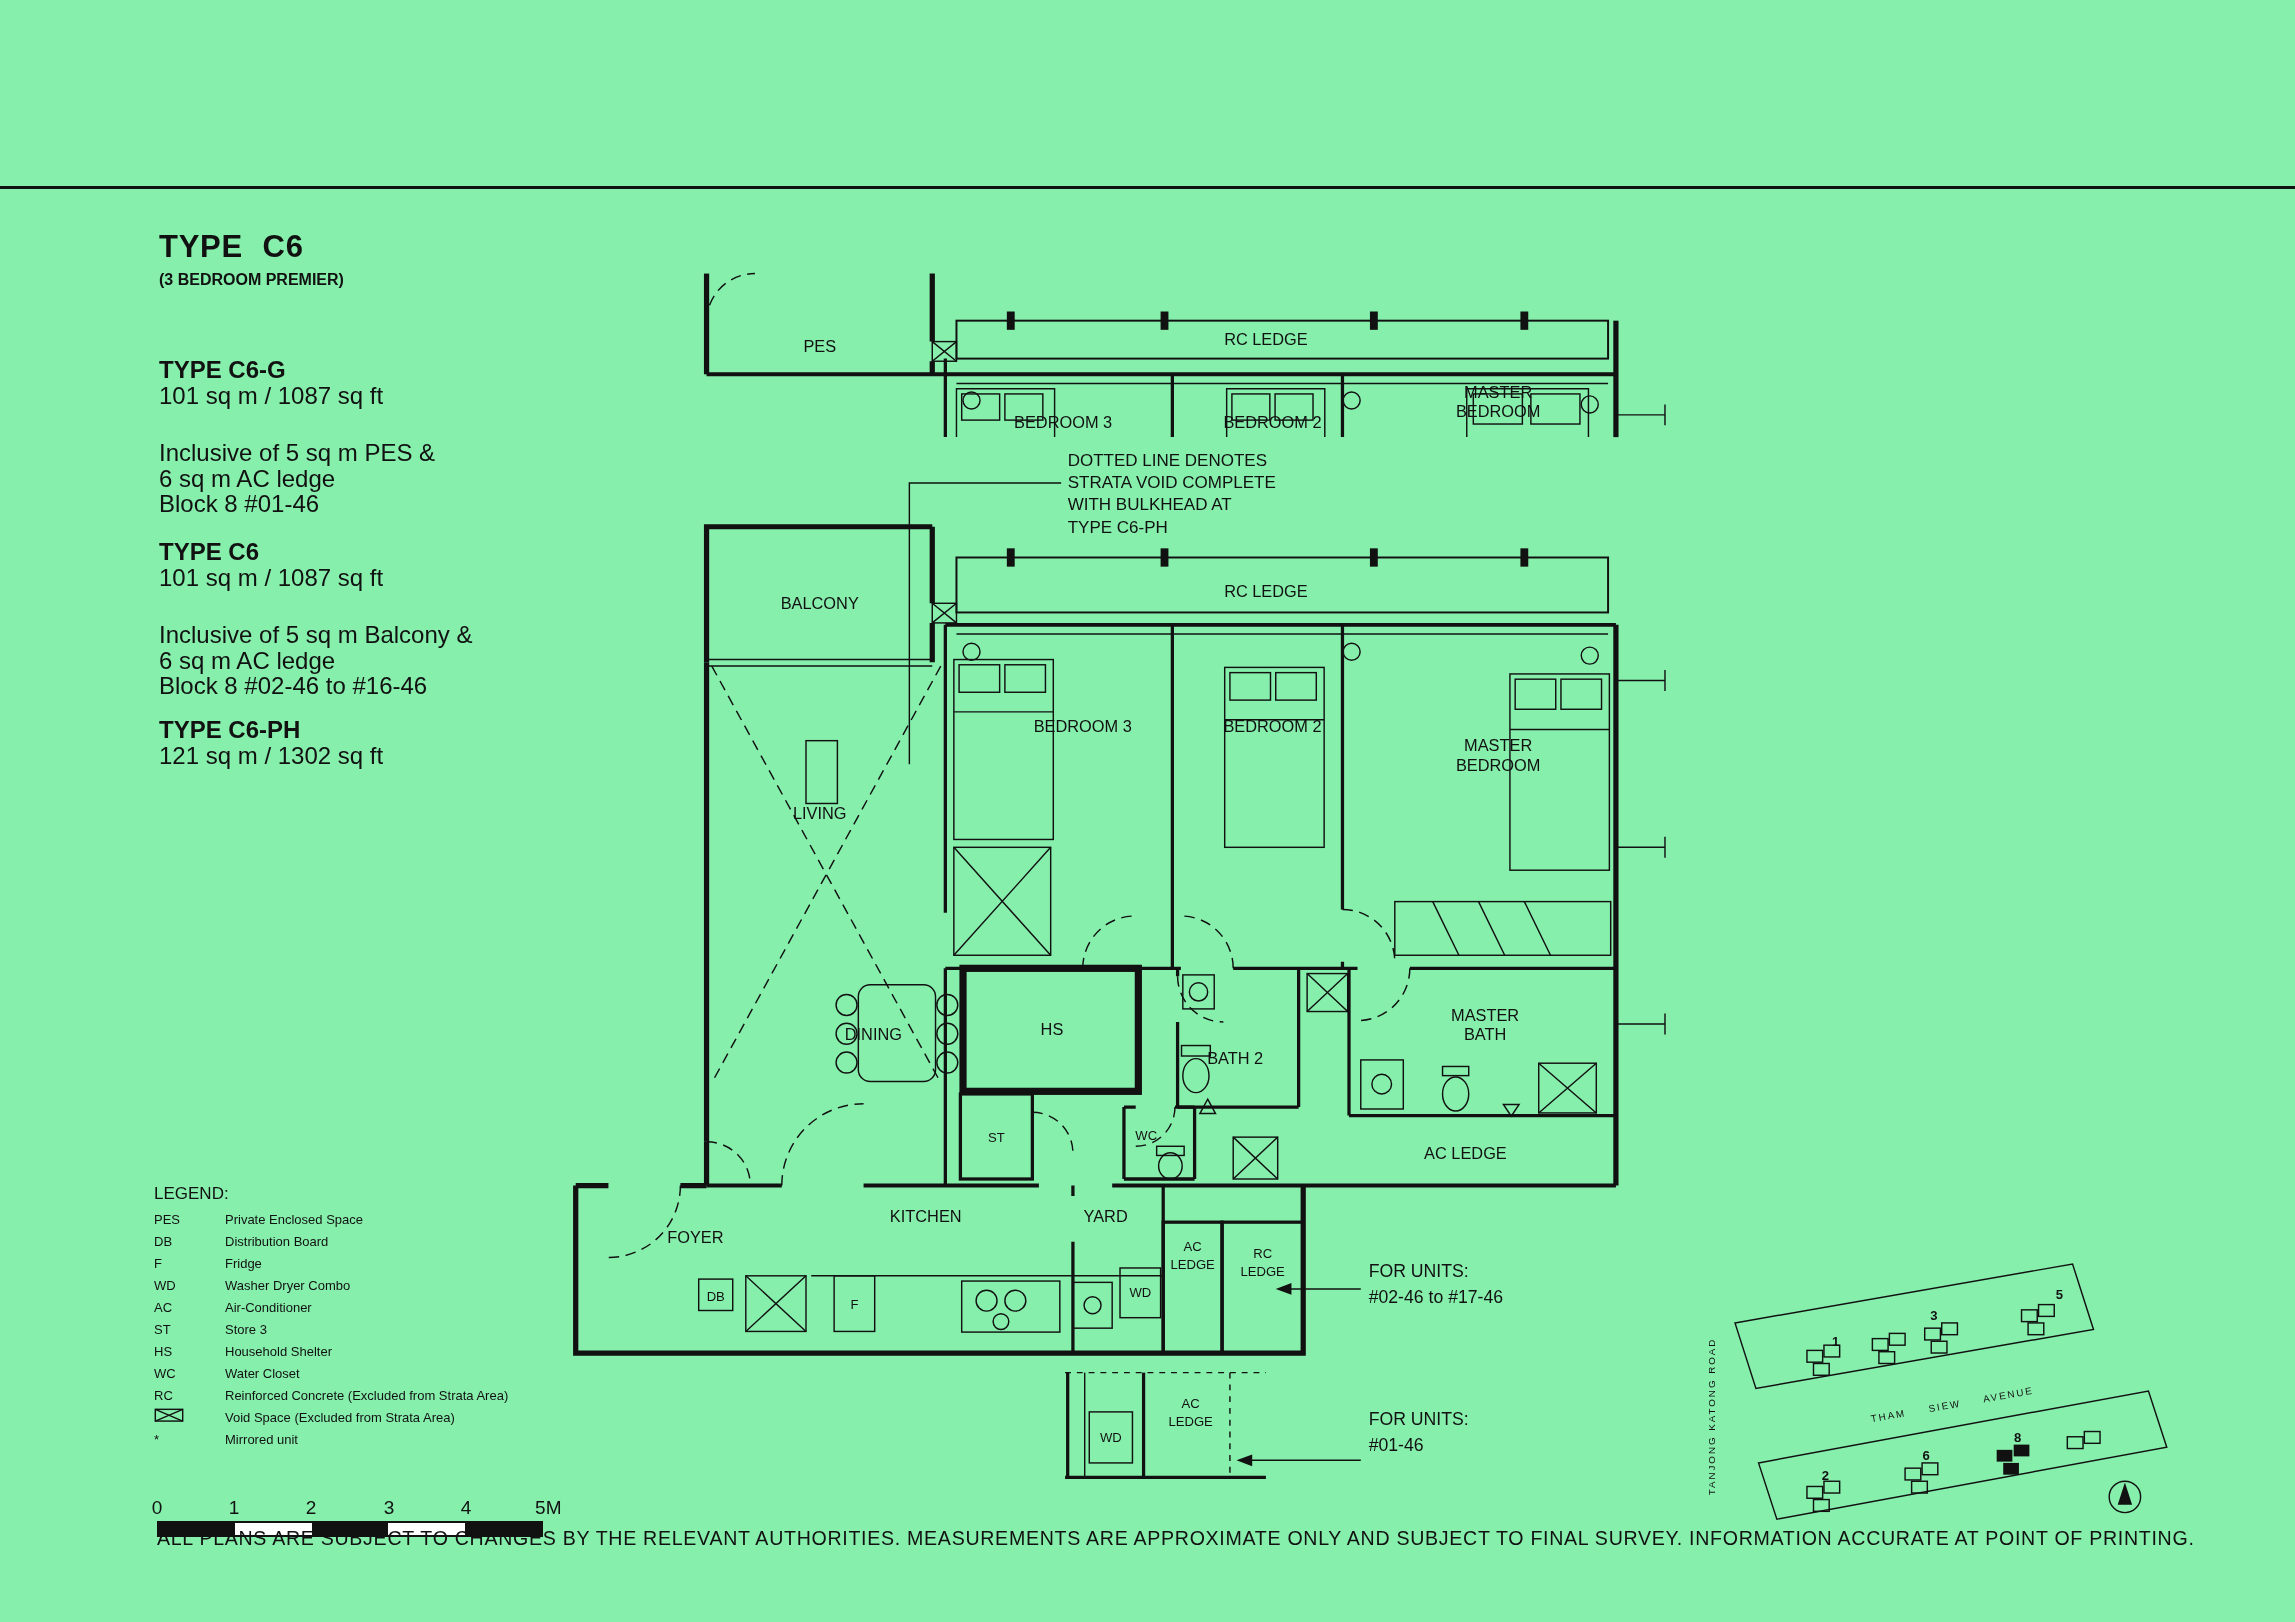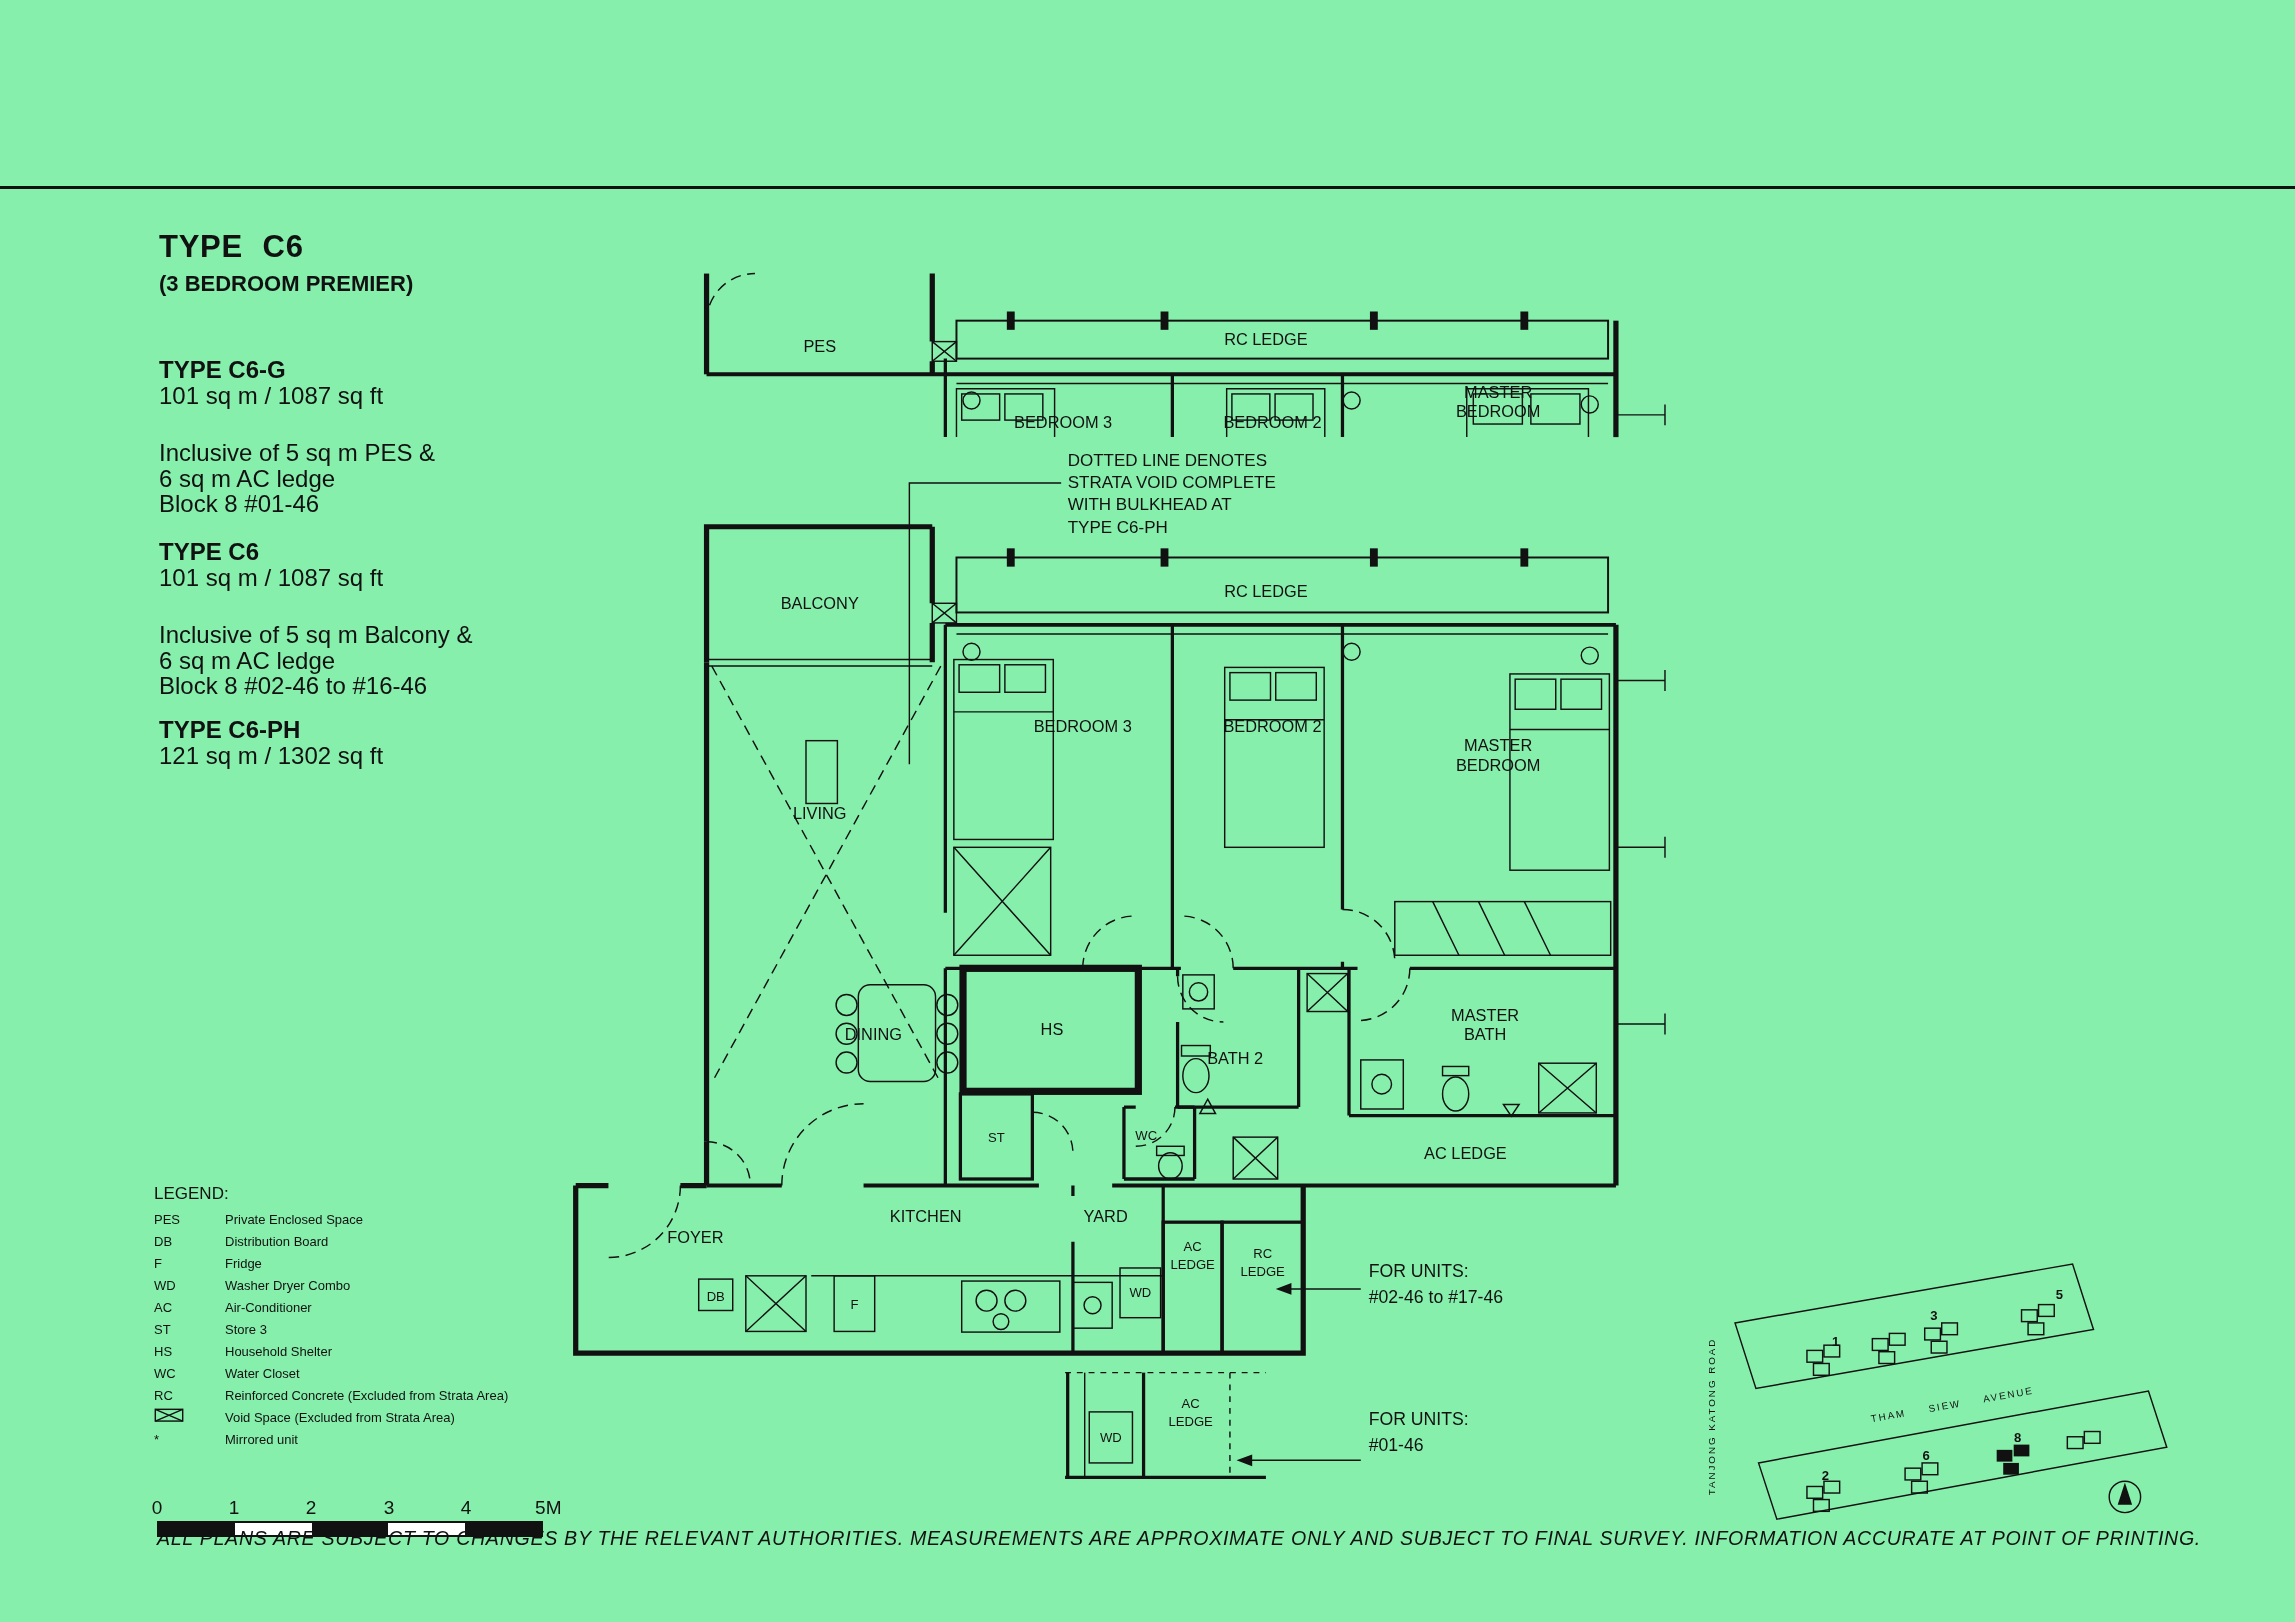--- a/index.html
+++ b/index.html
@@ -1,38 +1,38 @@
 <!DOCTYPE html>
 <html style="font-size:10.5px"><head>
 <meta charset="utf-8">
 <style>
   *{margin:0;padding:0;box-sizing:border-box}
   html,body{background:#fff}
   body{font-family:"Liberation Sans",sans-serif;color:#111}
   .page{position:relative;width:2295px;height:1622px;background:#86efac;overflow:hidden}
   .top-rule{position:absolute;left:0;top:186px;width:2295px;height:3.3px;background:#111}
   .title{position:absolute;left:159px;top:229px;font-size:31px;font-weight:bold;letter-spacing:0.7px;word-spacing:10.5px}
-  .subtitle{position:absolute;left:159px;top:271px;font-size:22px;font-weight:bold}
+  .subtitle{position:absolute;left:159px;top:271px;font-size:16px;font-weight:bold}
   .utype{position:absolute;left:159px;font-size:24px;line-height:25.5px}
   .utype .name{font-weight:bold}
   .utype .para{margin-top:32px}
   .legend{position:absolute;left:154px;top:1183px;font-size:13px;line-height:22px}
   .legend .hd{font-size:17px;margin-bottom:3.9px}
   .lrow{display:flex;height:22px;align-items:center}
   .labbr{width:71px;flex:none}
   .ldesc{flex:none}
   .voidicon{display:inline-block}
   .scale{position:absolute;left:157px;top:1497px}
   .snums{position:relative;height:23.6px;font-size:19px}
   .snums span{position:absolute;transform:translateX(-50%)}
   .snums span.last{transform:translateX(-30%)}
   .sbar{display:flex;width:386px;height:16.4px;border:2px solid #111}
   .sbar div{flex:1;background:#fff}
   .sbar div.on{background:#111}
-  .footer{position:absolute;left:157px;top:1527px;width:2094px;font-size:19.6px;font-style:italic;letter-spacing:0.7px;white-space:nowrap}
+  .footer{position:absolute;left:157px;top:1527px;width:2094px;font-size:19.6px;letter-spacing:0.7px;white-space:nowrap}
   svg.plan{position:absolute;left:0;top:0}
   .plan text{font-family:"Liberation Sans",sans-serif;fill:#111}
   .plan .lbl{font-size:25px;text-anchor:middle}
   .plan .sm{font-size:20px;text-anchor:middle}
   .plan .ann{font-size:26px;text-anchor:start}
   .plan .ft{font-size:27px;text-anchor:start}
   .plan .tiny{font-size:15px;text-anchor:middle;letter-spacing:3px}
   .plan .num{font-size:20px;text-anchor:middle;font-weight:bold}
   .w8{stroke:#111;stroke-width:8;fill:none}
   .w6{stroke:#111;stroke-width:6;fill:none}

